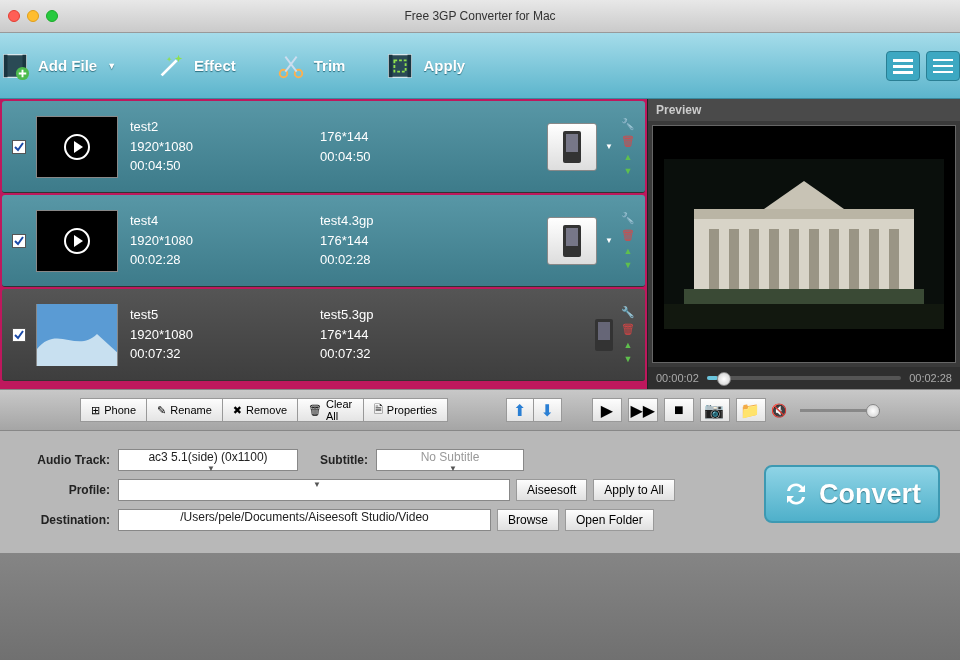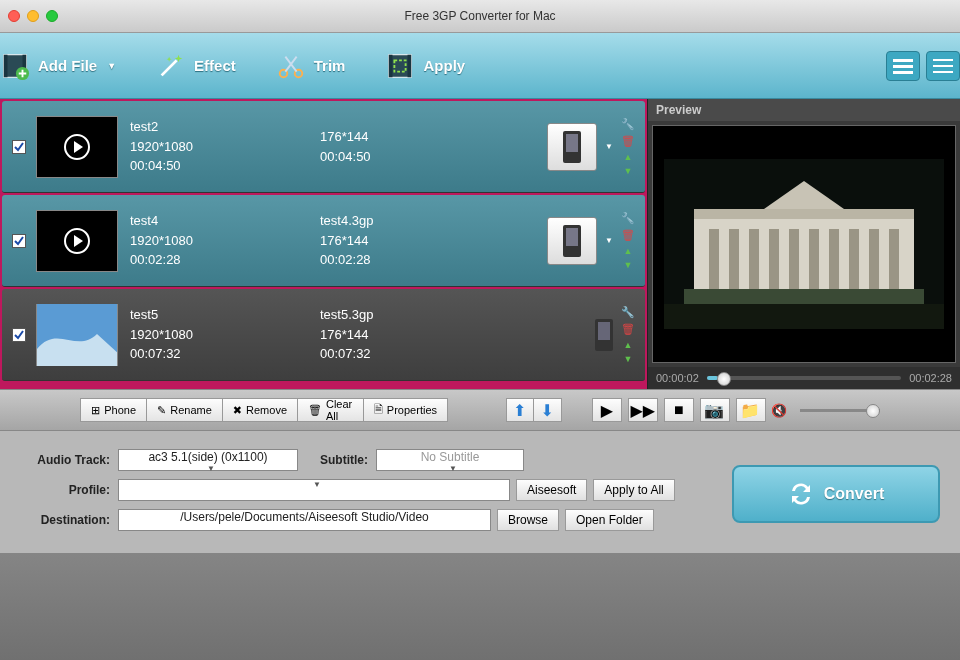--- a/index.html
+++ b/index.html
@@ -66,21 +66,21 @@
 
 
 .settings { background: #b8b8b8; padding: 18px 20px 14px 20px; display: flex; gap: 4px; height: 122px; }
 .settings-left { flex: 1; }
 .setting-row { display: flex; align-items: center; margin-bottom: 8px; font-size: 12px; color: #222; }
 .setting-row label { width: 90px; text-align: right; margin-right: 8px; font-weight: bold; }
 .dropdown, .textbox { height: 22px; background: #fff; border: 1px solid #888; font-size: 12px; padding: 0 6px; display: flex; align-items: center; flex-direction: column; }
 .dropdown { justify-content: space-between; }
 .dropdown .dd-caret { font-size: 8px; color: #555; margin-left: 6px; }
 .side-btn { height: 22px; background: linear-gradient(#fdfdfd,#e0e0e0); border: 1px solid #999; font-size: 12px; padding: 0 10px; margin-left: 6px; cursor: pointer; }
-.convert-btn { width: 208px; height: 58px; background: linear-gradient(#8fd4e6,#4fb0ca); border: 2px solid #3d99b2; border-radius: 8px; display: flex; align-items: center; justify-content: center; gap: 10px; color: #fff; font-size: 16px; font-weight: bold; text-shadow: 0 1px 1px #2c6e7f; cursor: pointer; align-self: center; }
+.convert-btn { width: 176px; height: 58px; background: linear-gradient(#8fd4e6,#4fb0ca); border: 2px solid #3d99b2; border-radius: 8px; display: flex; align-items: center; justify-content: center; gap: 10px; color: #fff; font-size: 27px; font-weight: bold; text-shadow: 0 1px 1px #2c6e7f; cursor: pointer; align-self: center; }
 .convert-btn svg { width: 26px; height: 26px; }
 
 .bottom-strip { height: 118px; background: linear-gradient(#858585, #6e6e6e); }
 </style>
 </head>
 <body>
 
 <div class="titlebar">
   <div class="traffic-lights">
     <span class="tl-red"></span>

